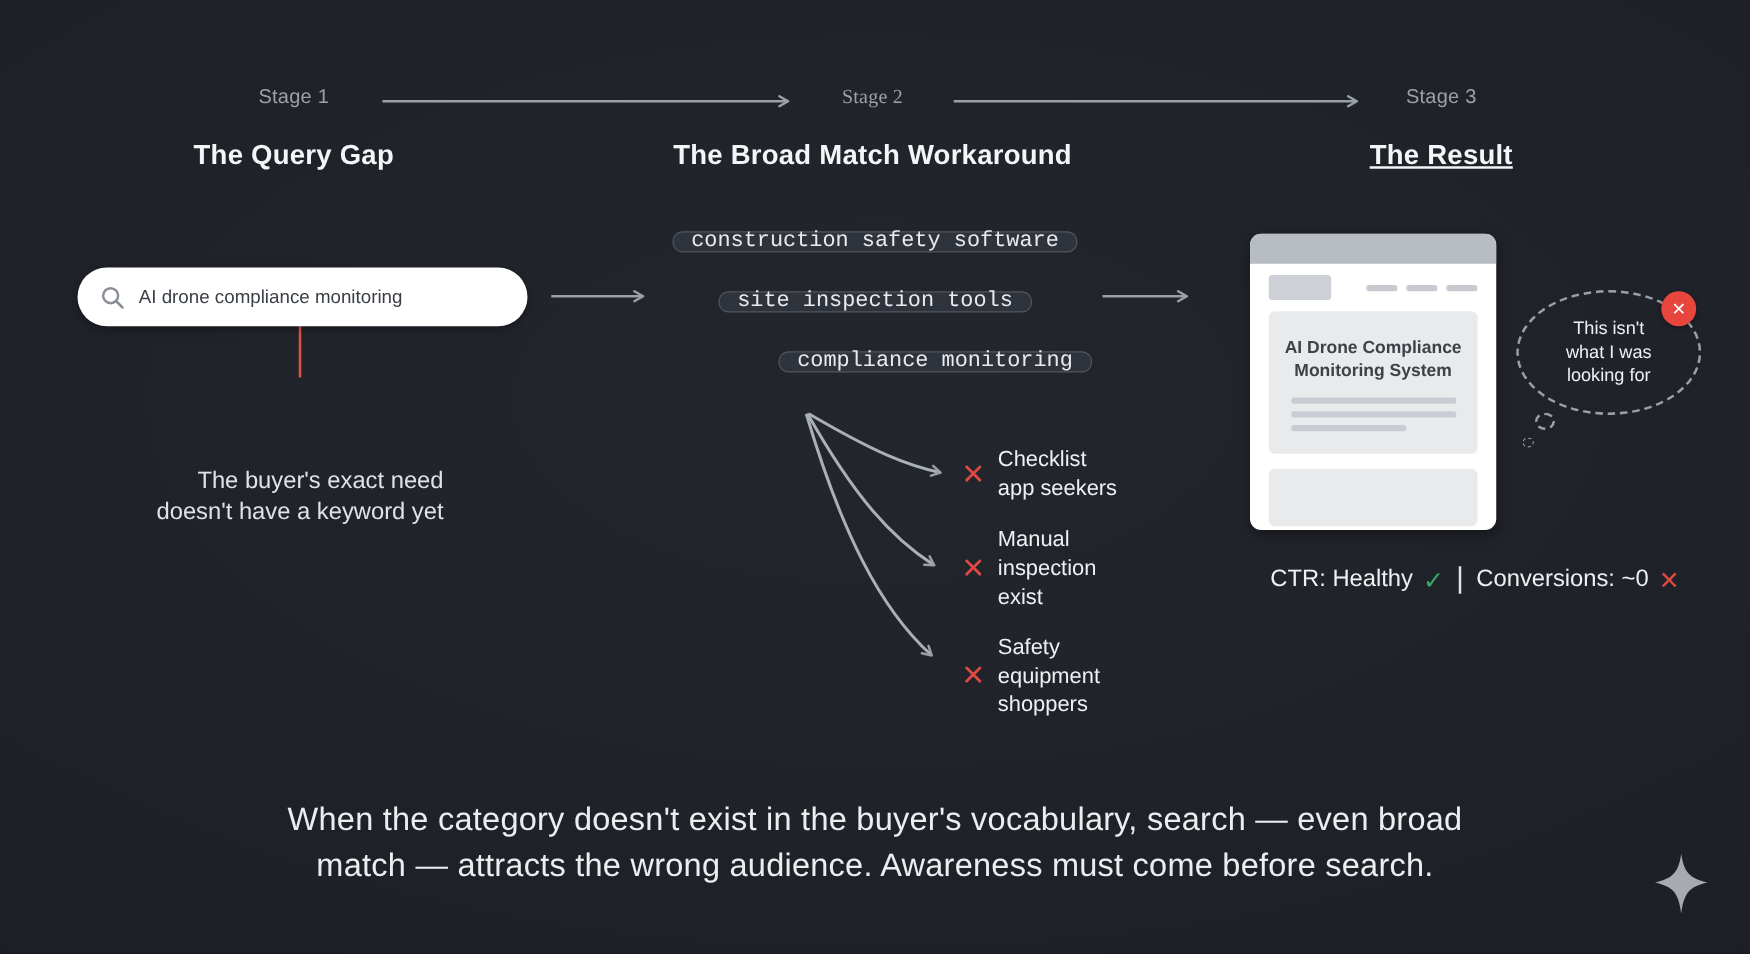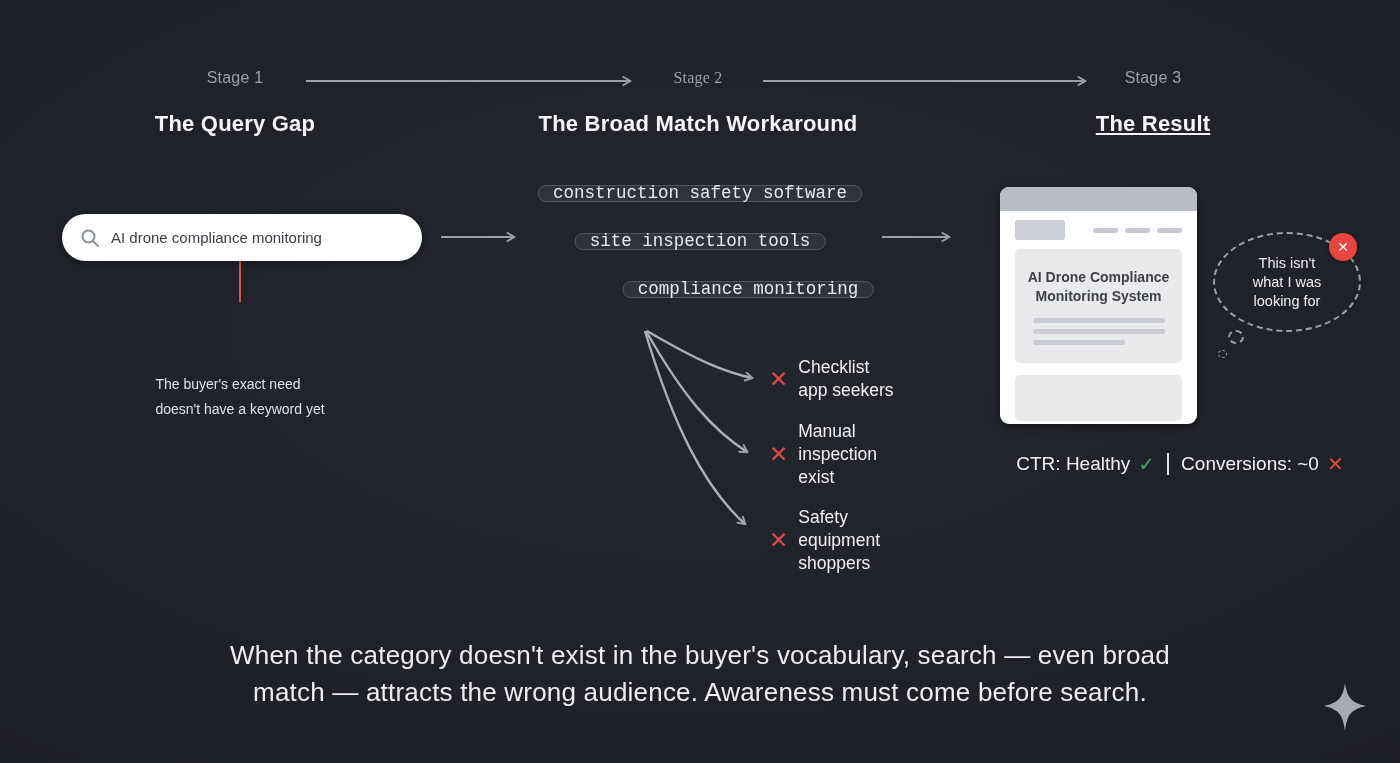--- a/index.html
+++ b/index.html
@@ -37,22 +37,22 @@
   .searchbar .query { color: #3a3f46; font-size: 15px; white-space: nowrap; }
   .zero-badge {
     left: 132px; top: 302px; width: 216px; height: 45px;
     border: 2px solid #e0524a; border-radius: 10px;
     background: rgba(224,82,74,.06);
     display: flex; align-items: center; justify-content: center;
     color: #e0524a; font-size: 22px; font-weight: 700;
   }
   .s1-caption {
     left: 240px; top: 372px; transform: translateX(-50%);
-    color: #dfe2e6; font-size: 14px; line-height: 25px;
-    text-align: left; white-space: nowrap;
+    color: #dfe2e6; font-size: 19px; line-height: 25px;
+    text-align: right; white-space: nowrap;
   }
 
   
   .pill {
     position: absolute; transform: translateX(-50%);
     background: #2f333b; border: 1.5px solid #51565f; border-radius: 8px;
     color: #e8eaed; font-size: 17.5px; white-space: nowrap;
     padding: 5px 14px 6px; height: 17px; display: flex; align-items: center; font-family: Liberation Mono, monospace;
   }
   .audience {

